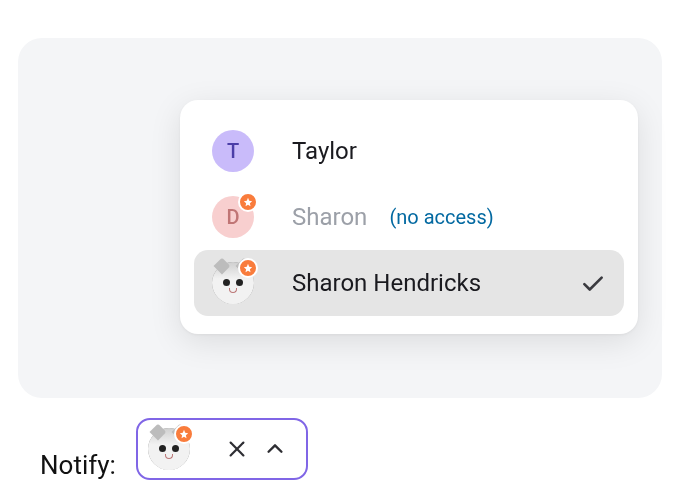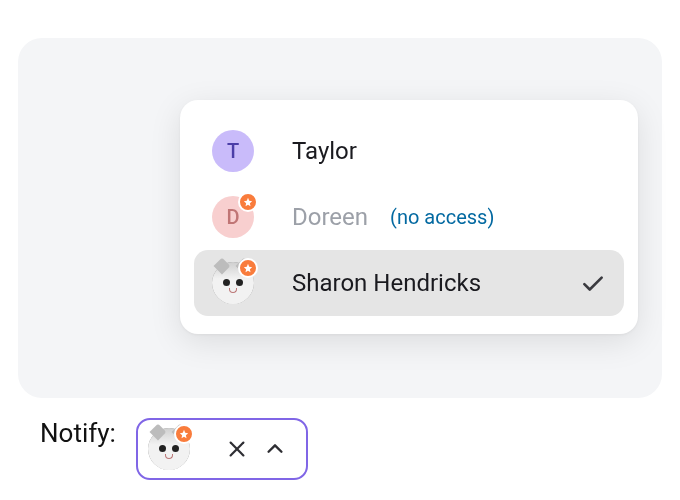--- a/index.html
+++ b/index.html
@@ -129,21 +129,21 @@
     margin-left: auto;
     color: #3A3A3F;
   }
   .check svg { display: block; }
 
   .notify-bar {
     position: absolute;
     top: 418px;
     left: 40px;
     display: flex;
-    align-items: flex-start;
+    align-items: flex-end;
     gap: 20px;
   }
   .notify-label {
     font-size: 26px;
     color: #111;
     font-weight: 440;
   }
   .chip {
     display: flex;
     align-items: center;
@@ -174,21 +174,21 @@
 
   <div class="option dim">
     <div class="avatar av-pink">
       <span>D</span>
       <span class="star-badge">
         <svg width="10" height="10" viewBox="0 0 24 24" fill="white">
             <path d="M12 2l2.9 6.9L22 10l-5.5 4.8L18 22l-6-3.5L6 22l1.5-7.2L2 10l7.1-1.1z"></path>
           </svg>
       </span>
     </div>
-    <span class="name">Doreen</span>
+    <span class="name">Sharon</span>
     <span class="annot">(no access)</span>
   </div>
 
   <div class="option selected">
     <div class="avatar av-cat">
       <div class="face"></div>
       <div class="ear-l"></div>
         <div class="ear-r"></div>
       <div class="eye-l"></div>
         <div class="eye-r"></div>

